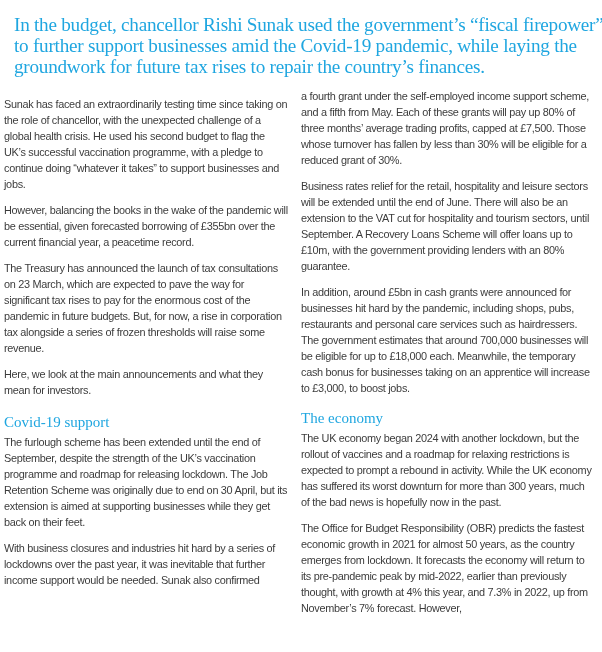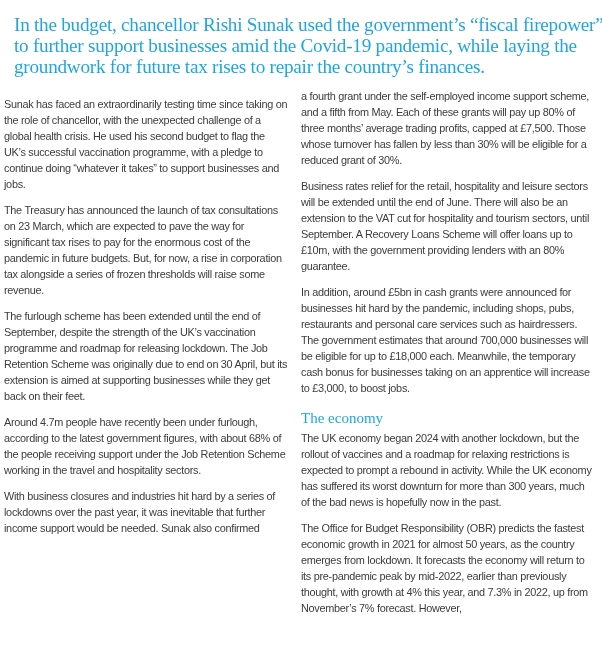--- a/index.html
+++ b/index.html
@@ -29,23 +29,25 @@
   .col-right .subhead { margin-top: 14px; }
 </style>
 </head>
 <body>
 
 <div class="page">
   <h1 class="headline">In the budget, chancellor Rishi Sunak used the government’s “fiscal firepower” to further support businesses amid the Covid-19 pandemic, while laying the groundwork for future tax rises to repair the country’s finances.</h1>
 
   <div class="col col-left">
     <p class="para">Sunak has faced an extraordinarily testing time since taking on the role of chancellor, with the unexpected challenge of a global health crisis. He used his second budget to flag the UK’s successful vaccination programme, with a pledge to continue doing “whatever it takes” to support businesses and jobs.</p>
+    <p class="para">However, balancing the books in the wake of the pandemic will be essential, given forecasted borrowing of £355bn over the current financial year, a peacetime record.</p>
     <p class="para">The Treasury has announced the launch of tax consultations on 23 March, which are expected to pave the way for significant tax rises to pay for the enormous cost of the pandemic in future budgets. But, for now, a rise in corporation tax alongside a series of frozen thresholds will raise some revenue.</p>
+    <p class="para">Here, we look at the main announcements and what they mean for investors.</p>
+    <h2 class="subhead">Covid-19 support</h2>
     <p class="para">The furlough scheme has been extended until the end of September, despite the strength of the UK’s vaccination programme and roadmap for releasing lockdown. The Job Retention Scheme was originally due to end on 30 April, but its extension is aimed at supporting businesses while they get back on their feet.</p>
-    <p class="para">Around 4.7m people have recently been under furlough, according to the latest government figures, with about 68% of the people receiving support under the Job Retention Scheme working in the travel and hospitality sectors.</p>
     <p class="para">With business closures and industries hit hard by a series of lockdowns over the past year, it was inevitable that further income support would be needed. Sunak also confirmed</p>
   </div>
 
   <div class="col col-right">
     <p class="para">a fourth grant under the self-employed income support scheme, and a fifth from May. Each of these grants will pay up 80% of three months’ average trading profits, capped at £7,500. Those whose turnover has fallen by less than 30% will be eligible for a reduced grant of 30%.</p>
     <p class="para">Business rates relief for the retail, hospitality and leisure sectors will be extended until the end of June. There will also be an extension to the VAT cut for hospitality and tourism sectors, until September. A Recovery Loans Scheme will offer loans up to £10m, with the government providing lenders with an 80% guarantee.</p>
     <p class="para">In addition, around £5bn in cash grants were announced for businesses hit hard by the pandemic, including shops, pubs, restaurants and personal care services such as hairdressers. The government estimates that around 700,000 businesses will be eligible for up to £18,000 each. Meanwhile, the temporary cash bonus for businesses taking on an apprentice will increase to £3,000, to boost jobs.</p>
     <h2 class="subhead">The economy</h2>
     <p class="para">The UK economy began 2024 with another lockdown, but the rollout of vaccines and a roadmap for relaxing restrictions is expected to prompt a rebound in activity. While the UK economy has suffered its worst downturn for more than 300 years, much of the bad news is hopefully now in the past.</p>
     <p class="para">The Office for Budget Responsibility (OBR) predicts the fastest economic growth in 2021 for almost 50 years, as the country emerges from lockdown. It forecasts the economy will return to its pre-pandemic peak by mid-2022, earlier than previously thought, with growth at 4% this year, and 7.3% in 2022, up from November’s 7% forecast. However,</p>

